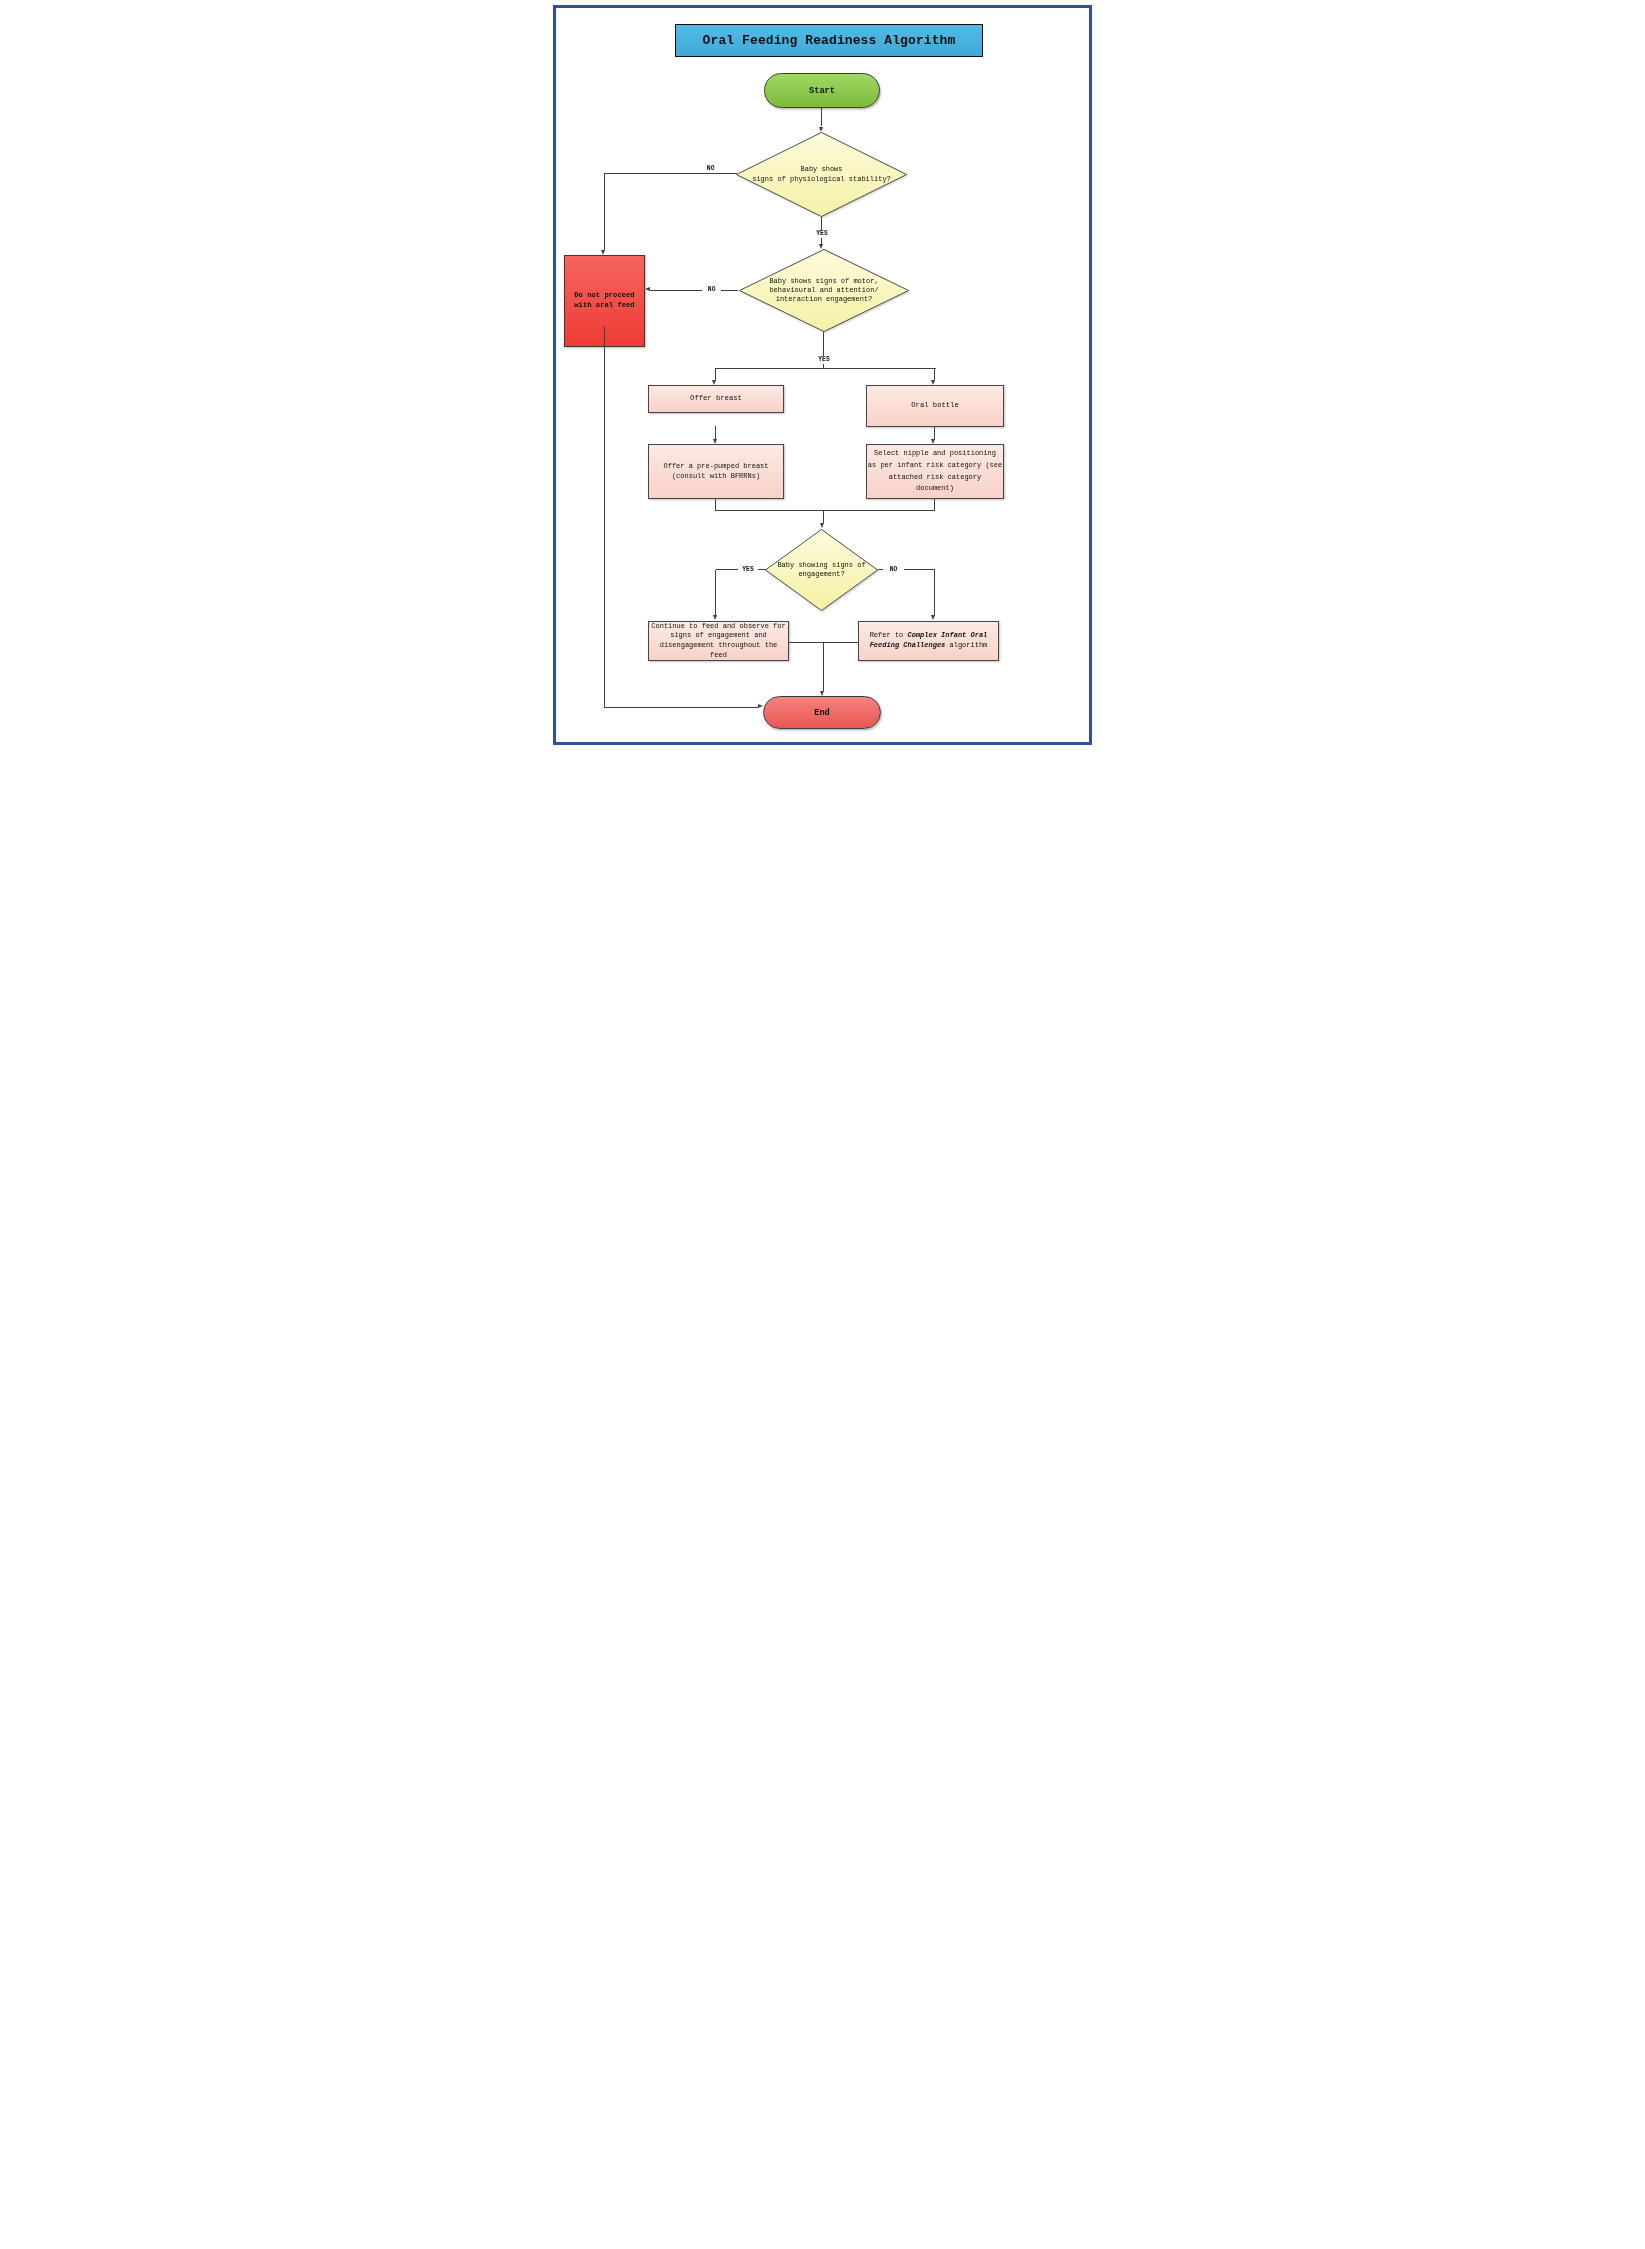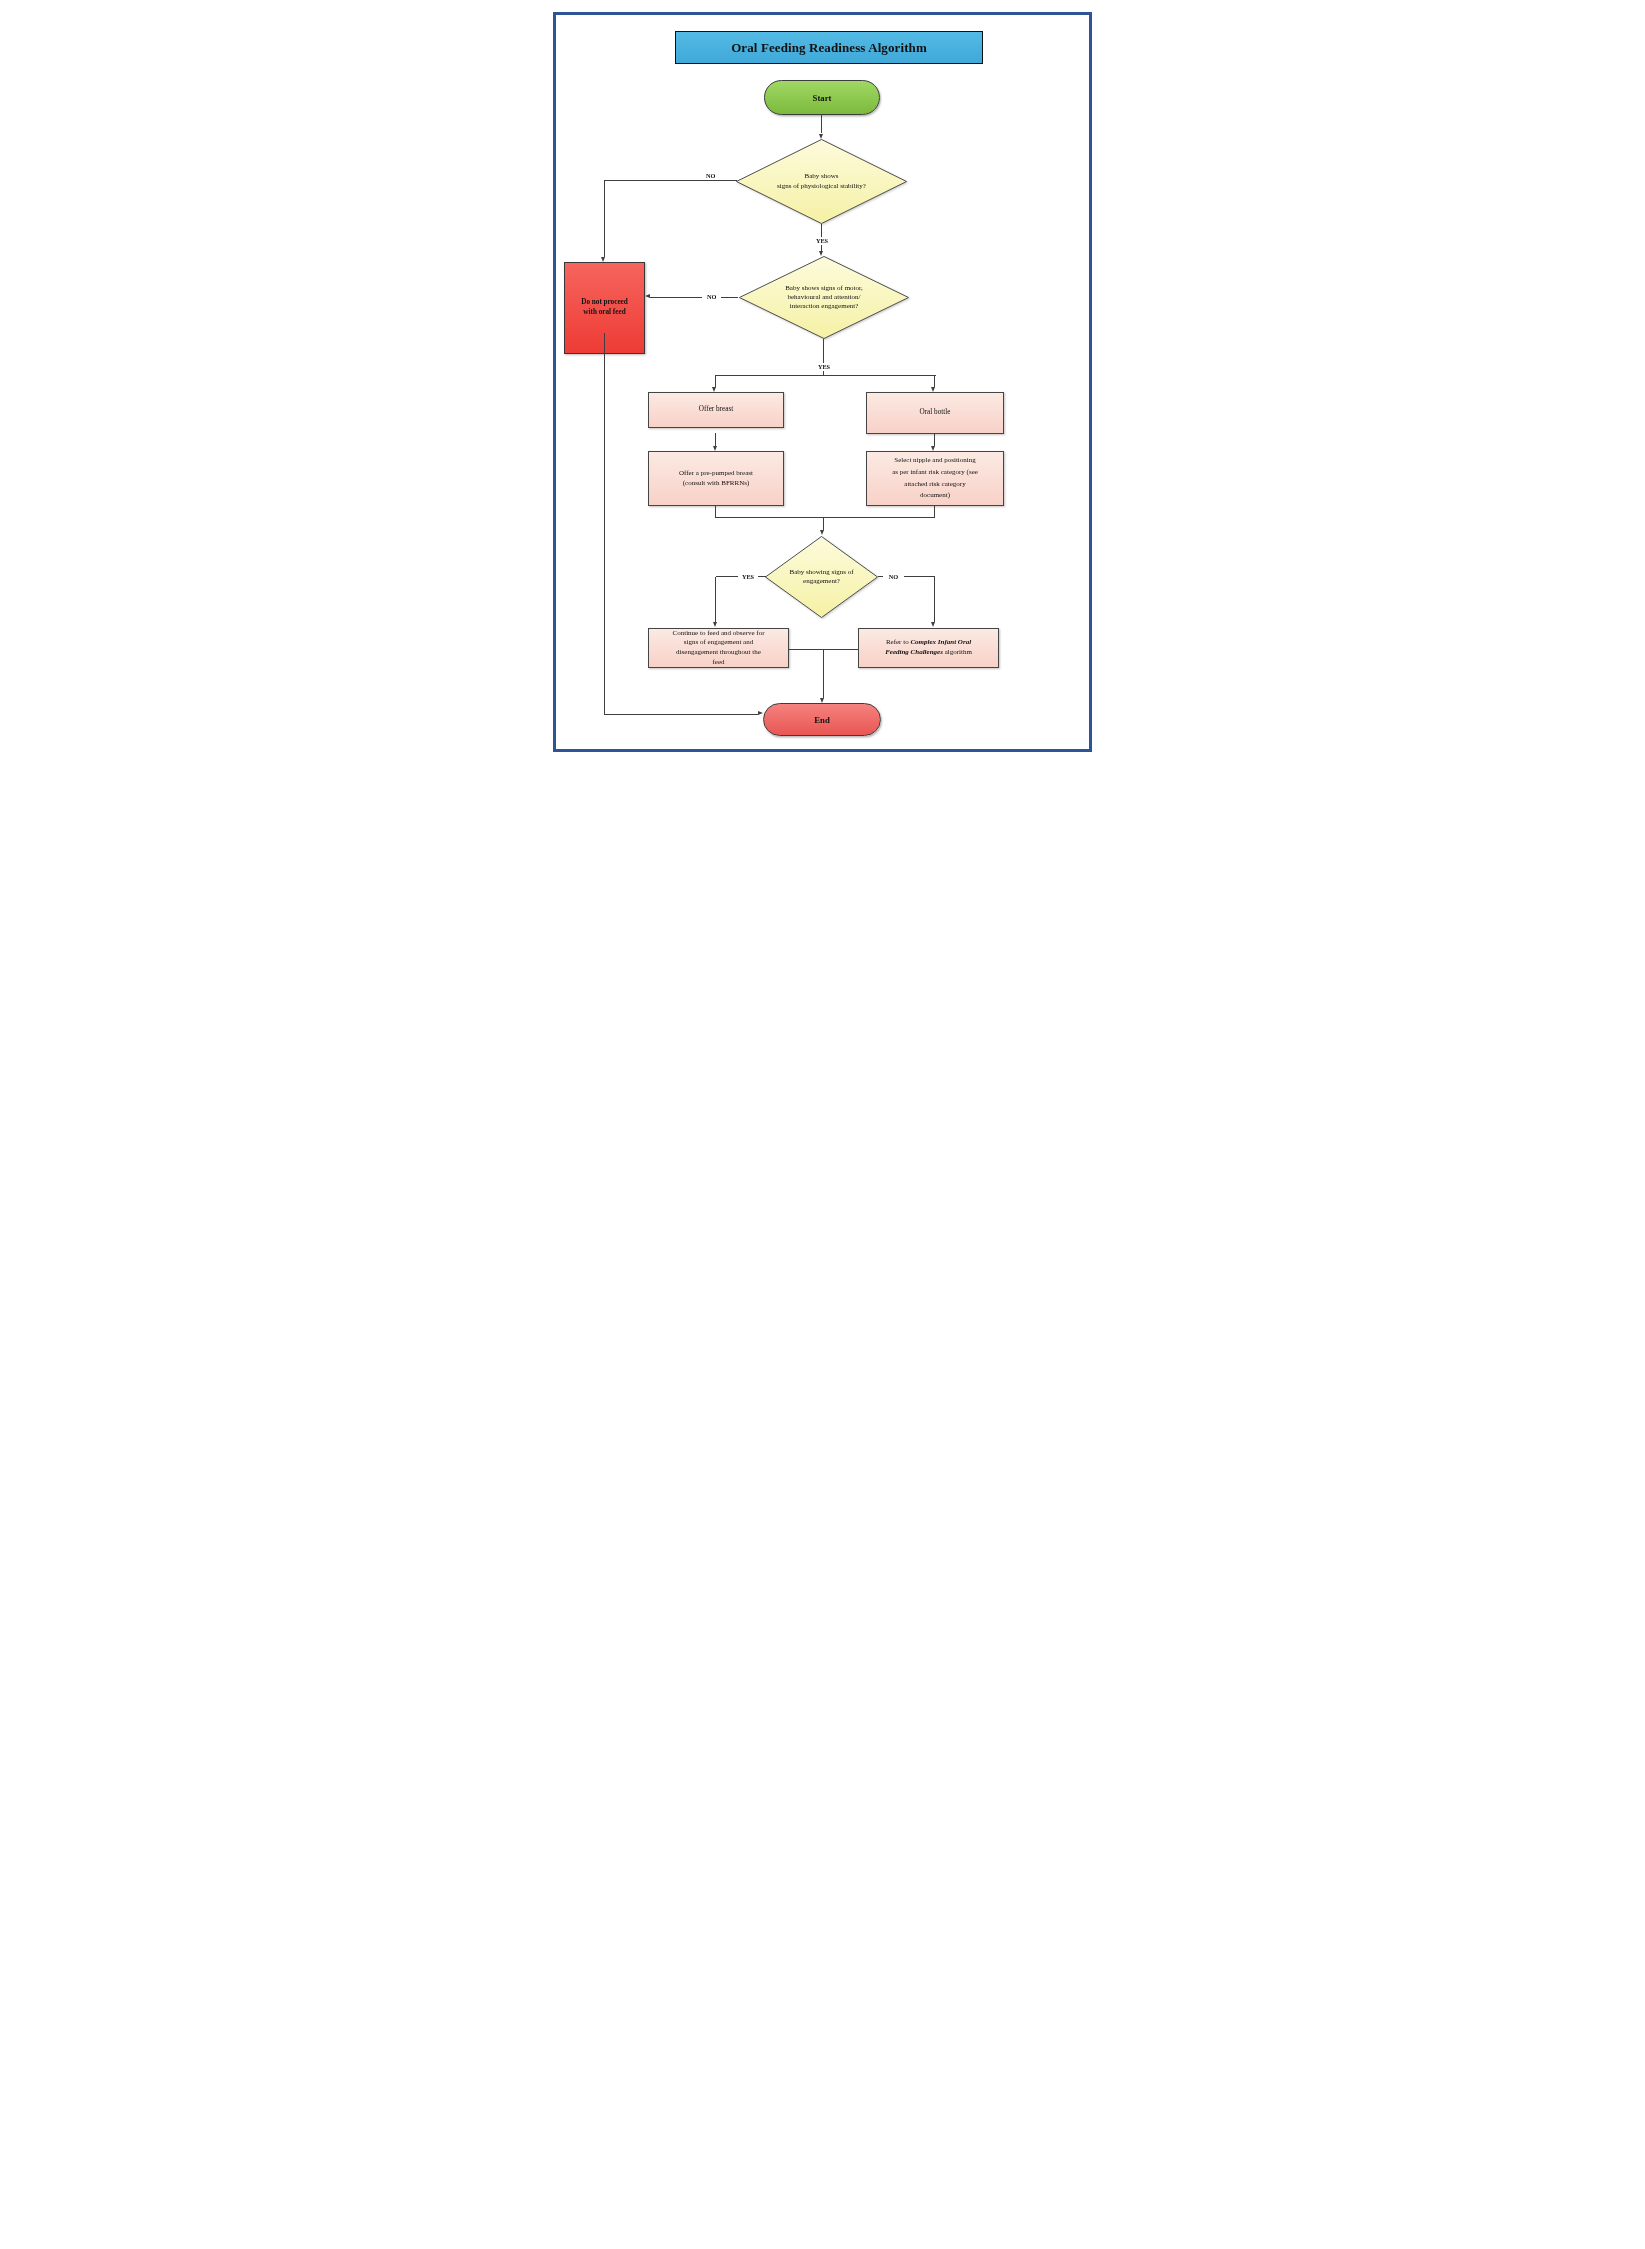--- a/index.html
+++ b/index.html
@@ -1,17 +1,17 @@
 <!DOCTYPE html>
 <html style="font-size:7.7px"><head>
 <meta charset="utf-8">
 <style>
   html,body{margin:0;padding:0;background:#ffffff;}
   .canvas{position:relative;width:549px;height:750px;background:#ffffff;
-          font-family:Liberation Serif, serif;margin:7px auto;overflow:hidden;}
+          font-family:Liberation Mono, monospace;margin:0 auto;overflow:hidden;}
   .frame{position:absolute;left:4.8px;top:4.8px;right:4.8px;bottom:4.8px;border:3.4px solid #2F5496;}
   .ln{position:absolute;background:#3f3f3f;}
   .arr{position:absolute;width:0;height:0;}
   .arr-d{border-left:2.9px solid transparent;border-right:2.9px solid transparent;border-top:5.3px solid #3f3f3f;}
   .arr-l{border-top:2.9px solid transparent;border-bottom:2.9px solid transparent;border-right:5.3px solid #3f3f3f;}
   .arr-r{border-top:2.9px solid transparent;border-bottom:2.9px solid transparent;border-left:5.3px solid #3f3f3f;}
   .lbl{position:absolute;font-weight:bold;font-size:6.3px;color:#111;text-align:center;
        background:#fff;line-height:7.7px;}
   .lbl.nobg{background:transparent;}
   .node{position:absolute;box-sizing:border-box;display:flex;flex-direction:column;
@@ -101,21 +101,21 @@
   <div class="arr arr-l" style="left:97px;top:287px;"></div>
 
   <div class="ln" style="left:275px;top:332px;width:1px;height:36px;"></div>
   <div class="lbl" style="left:266px;top:356px;width:20px;">YES</div>
   <div class="ln" style="left:167px;top:368px;width:221px;height:1.4px;"></div>
   <div class="ln" style="left:167px;top:368px;width:1px;height:11.6px;"></div>
   <div class="arr arr-d" style="left:164px;top:380px;"></div>
   <div class="ln" style="left:386px;top:368px;width:1px;height:11.6px;"></div>
   <div class="arr arr-d" style="left:383px;top:380px;"></div>
 
-  <div class="node proc" style="left:100px;top:385px;width:136px;height:36px;">
+  <div class="node proc" style="left:100px;top:385px;width:136px;height:28px;">
     <span>Offer breast</span>
   </div>
   <div class="node proc" style="left:318px;top:385px;width:138px;height:42px;">
     <span>Oral bottle</span>
   </div>
 
   <div class="ln" style="left:167px;top:426px;width:1px;height:12.6px;"></div>
   <div class="arr arr-d" style="left:165px;top:439px;"></div>
   <div class="ln" style="left:386px;top:426px;width:1px;height:12.6px;"></div>
   <div class="arr arr-d" style="left:383px;top:439px;"></div>

